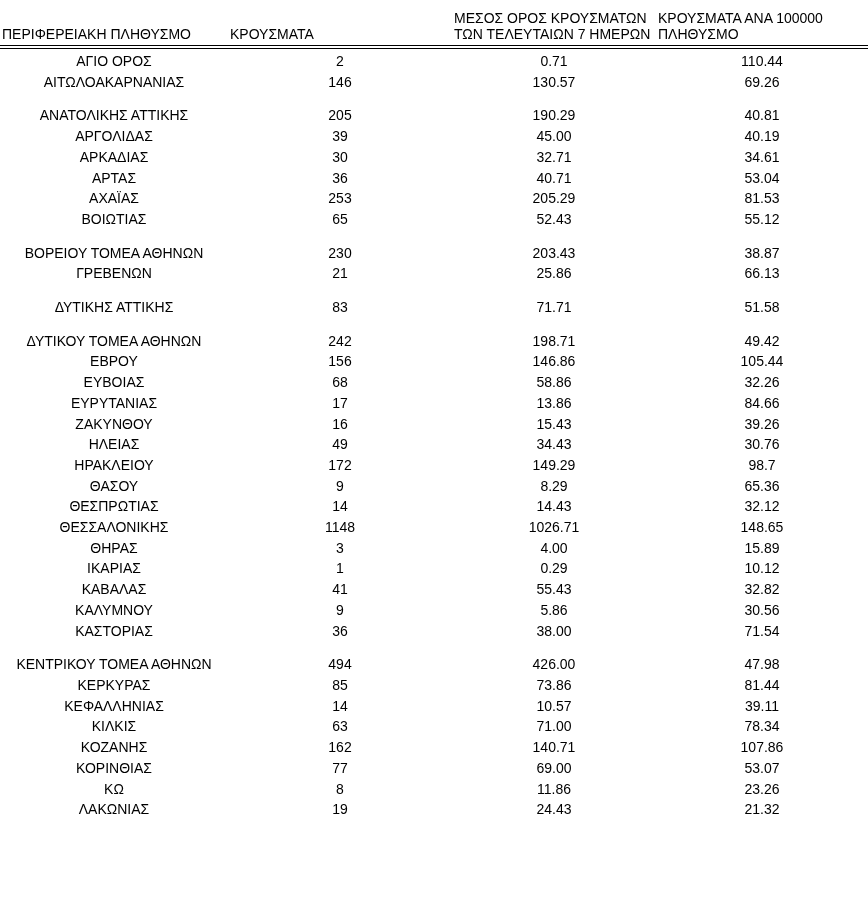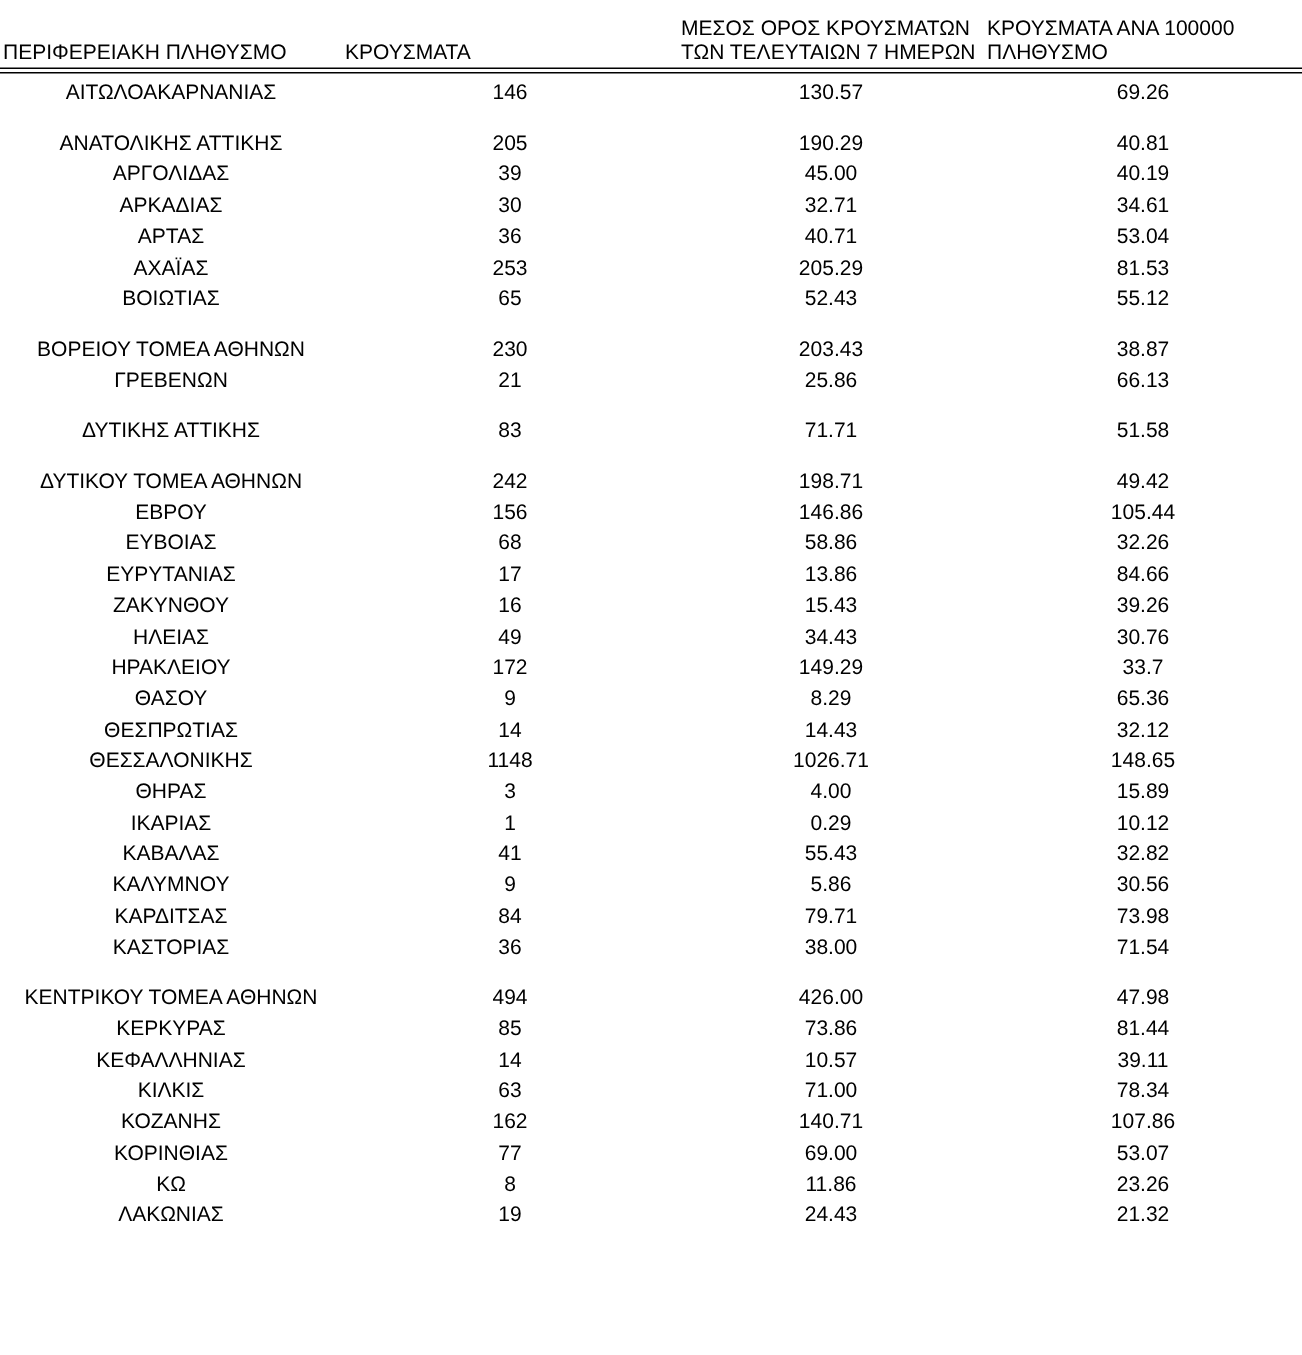--- a/index.html
+++ b/index.html
@@ -77,20 +77,26 @@
           <span class="hline">ΤΩΝ ΤΕΛΕΥΤΑΙΩΝ 7 ΗΜΕΡΩΝ</span>
         </th>
         <th>
           <span class="hline">ΚΡΟΥΣΜΑΤΑ ΑΝΑ 100000</span>
           <span class="hline">ΠΛΗΘΥΣΜΟ</span>
         </th>
       </tr>
     </thead>
     <tbody>
         <tr>
+          <td>ΑΓΙΟ ΟΡΟΣ</td>
+          <td>2</td>
+          <td>0.71</td>
+          <td>110.44</td>
+        </tr>
+        <tr>
           <td>ΑΙΤΩΛΟΑΚΑΡΝΑΝΙΑΣ</td>
           <td>146</td>
           <td>130.57</td>
           <td>69.26</td>
         </tr>
         <tr class="spacer">
           <td colspan="4"></td>
         </tr>
         <tr>
           <td>ΑΝΑΤΟΛΙΚΗΣ ΑΤΤΙΚΗΣ</td>
@@ -188,21 +194,21 @@
         <tr>
           <td>ΗΛΕΙΑΣ</td>
           <td>49</td>
           <td>34.43</td>
           <td>30.76</td>
         </tr>
         <tr>
           <td>ΗΡΑΚΛΕΙΟΥ</td>
           <td>172</td>
           <td>149.29</td>
-          <td>33.7</td>
+          <td>98.7</td>
         </tr>
         <tr>
           <td>ΘΑΣΟΥ</td>
           <td>9</td>
           <td>8.29</td>
           <td>65.36</td>
         </tr>
         <tr>
           <td>ΘΕΣΠΡΩΤΙΑΣ</td>
           <td>14</td>
@@ -231,26 +237,20 @@
           <td>ΚΑΒΑΛΑΣ</td>
           <td>41</td>
           <td>55.43</td>
           <td>32.82</td>
         </tr>
         <tr>
           <td>ΚΑΛΥΜΝΟΥ</td>
           <td>9</td>
           <td>5.86</td>
           <td>30.56</td>
-        </tr>
-        <tr>
-          <td>ΚΑΡΔΙΤΣΑΣ</td>
-          <td>84</td>
-          <td>79.71</td>
-          <td>73.98</td>
         </tr>
         <tr>
           <td>ΚΑΣΤΟΡΙΑΣ</td>
           <td>36</td>
           <td>38.00</td>
           <td>71.54</td>
         </tr>
         <tr class="spacer">
           <td colspan="4"></td>
         </tr>

